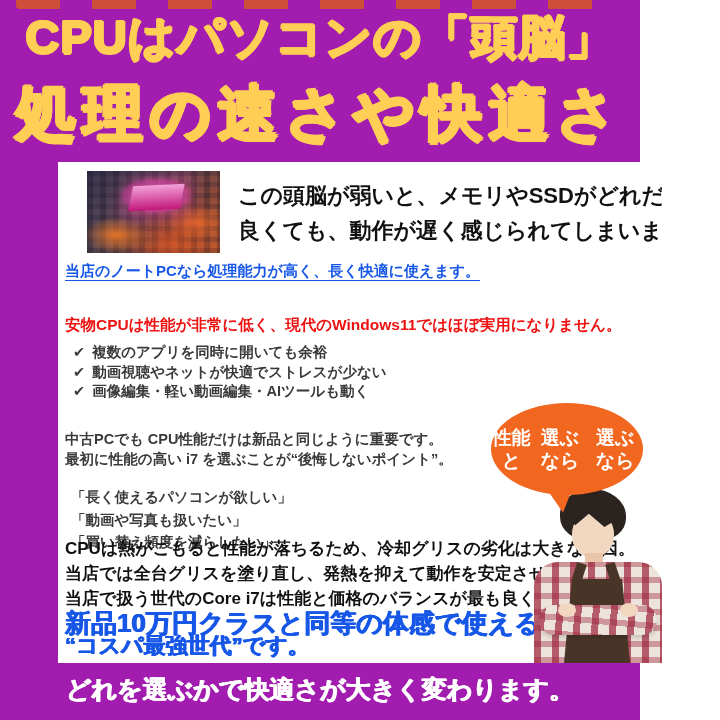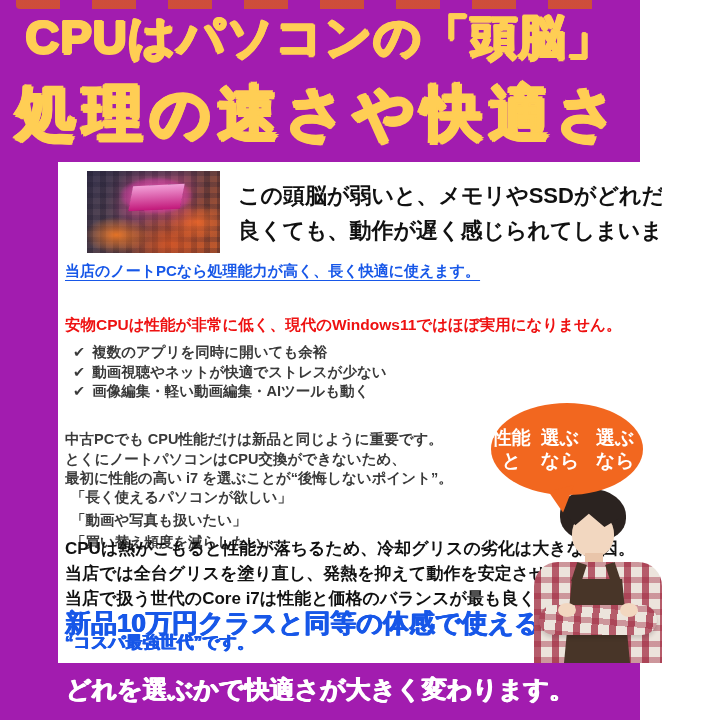--- a/index.html
+++ b/index.html
@@ -61,21 +61,21 @@
     font-weight:600;line-height:15.5px;}
   .quotes div{margin-bottom:7px;white-space:nowrap;}
   .para-mid div{white-space:nowrap;}
 
   .para-grease{position:absolute;left:7px;top:374px;color:#111;font-size:17px;
     font-weight:bold;line-height:25px;}
   .para-grease div{white-space:nowrap;}
   .blue1{position:absolute;left:7px;top:444px;color:#1757E8;font-size:26px;
     font-weight:bold;white-space:nowrap;
     text-shadow:.6px 0 currentColor,-.6px 0 currentColor;}
-  .blue2{position:absolute;left:7px;top:469px;color:#1757E8;font-size:17px;
+  .blue2{position:absolute;left:7px;top:469px;color:#1757E8;font-size:22px;
     font-weight:bold;white-space:nowrap;
     text-shadow:.6px 0 currentColor,-.6px 0 currentColor;}
 
   
   .bubble{position:absolute;left:433px;top:241px;width:152px;height:92px;
     background:#F2671F;border-radius:50%;display:flex;
     align-items:center;justify-content:center;color:#fff;font-weight:bold;
     font-size:19px;line-height:23px;text-align:center;z-index:3;}
   .bubble:after{content:"";position:absolute;bottom:-17px;left:60px;width:0;height:0;
     border-left:9px solid transparent;border-right:17px solid transparent;
@@ -143,21 +143,20 @@
     <div class="warning">安物CPUは性能が非常に低く、現代のWindows11ではほぼ実用になりません。</div>
 
     <ul class="checklist">
       <li><span class="chk">✔</span><span>複数のアプリを同時に開いても余裕</span></li>
       <li><span class="chk">✔</span><span>動画視聴やネットが快適でストレスが少ない</span></li>
       <li><span class="chk">✔</span><span>画像編集・軽い動画編集・AIツールも動く</span></li>
     </ul>
 
     <div class="para-mid">
       <div>中古PCでも CPU性能だけは新品と同じように重要です。</div>
-      <div>とくにノートパソコンはCPU交換ができないため、</div>
       <div>最初に性能の高い i7 を選ぶことが“後悔しないポイント”。</div>
     </div>
 
     <div class="quotes">
       <div>「長く使えるパソコンが欲しい」</div>
       <div>「動画や写真も扱いたい」</div>
       <div>「買い替え頻度を減らしたい」</div>
     </div>
 
     <div class="para-grease">

